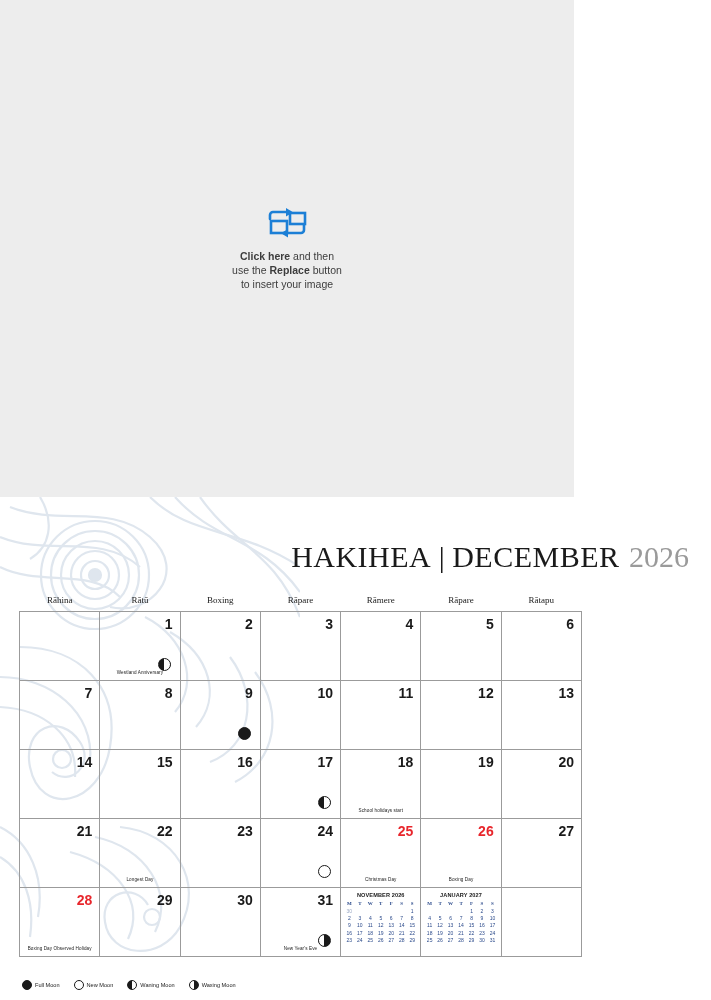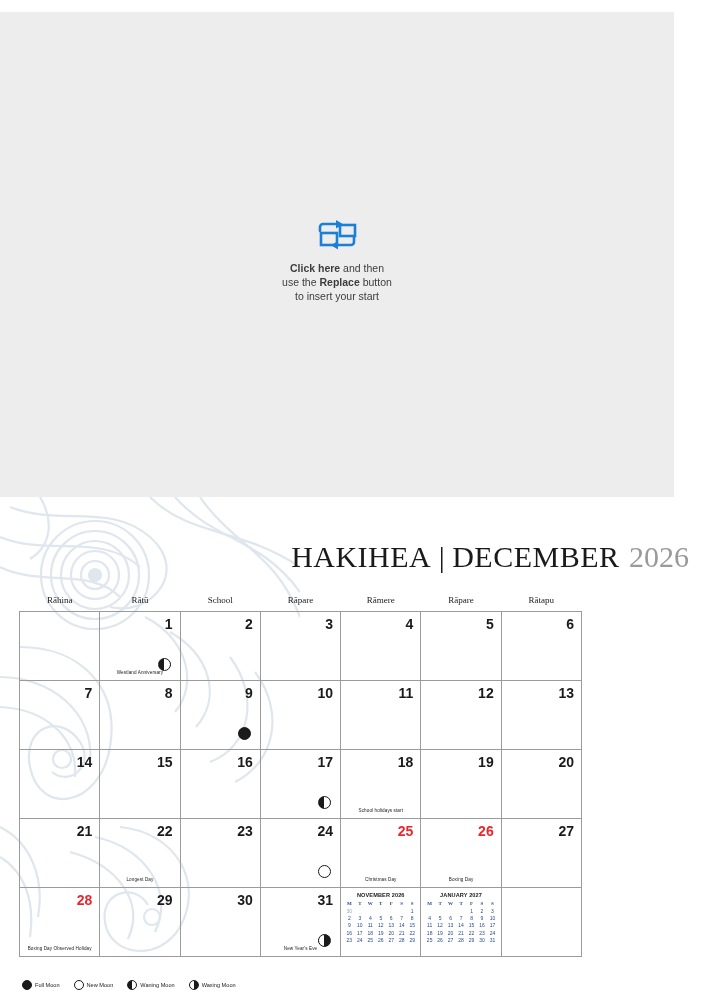--- a/index.html
+++ b/index.html
@@ -11,22 +11,22 @@
     width: 711px;
     height: 1000px;
     font-family: "Liberation Sans", sans-serif;
     position: relative;
     overflow: hidden;
   }
 
   
   .photo-area {
     position: absolute;
-    left: 0; top: 12px;
-    width: 674px;
+    left: 0; top: 0;
+    width: 574px;
     height: 497px;
     background: #ededed;
     display: flex;
     align-items: center;
     justify-content: center;
   }
   .placeholder-inner {
     text-align: center;
     color: #3d3d3d;
     font-size: 10.5px;
@@ -223,21 +223,21 @@
       <path d="M24 22 L17 26.2 L24 30.4 Z" fill="#1c7fd6"></path>
       <rect x="7" y="14" width="16" height="12" fill="none" stroke="#1c7fd6" stroke-width="2.6"></rect>
       <rect x="26" y="6" width="15" height="11" fill="none" stroke="#1c7fd6" stroke-width="2.6"></rect>
     </svg>
     <div class="ph-line">
       <span class="ph-strong">Click here</span><span> and then</span>
     </div>
     <div class="ph-line">
       <span>use the </span><span class="ph-strong">Replace</span><span> button</span>
     </div>
-    <div class="ph-line">to insert your start</div>
+    <div class="ph-line">to insert your image</div>
   </div>
 </div>
 
 <div class="cal-area">
 
   <svg class="pattern" viewBox="0 0 300 470">
     <defs>
       <clipPath id="clip1">
           <rect x="0" y="0" width="300" height="470"></rect>
         </clipPath>
@@ -278,21 +278,21 @@
     <span class="t-sep">|</span>
     <span class="t-main">DECEMBER</span>
     <span class="t-year">2026</span>
   </div>
 
   <table class="cal">
     <thead>
       <tr>
         <th>Rāhina</th>
         <th>Rātū</th>
-        <th>School</th>
+        <th>Boxing</th>
         <th>Rāpare</th>
         <th>Rāmere</th>
         <th>Rāpare</th>
         <th>Rātapu</th>
       </tr>
     </thead>
     <tbody>
 
       <tr>
         <td>

